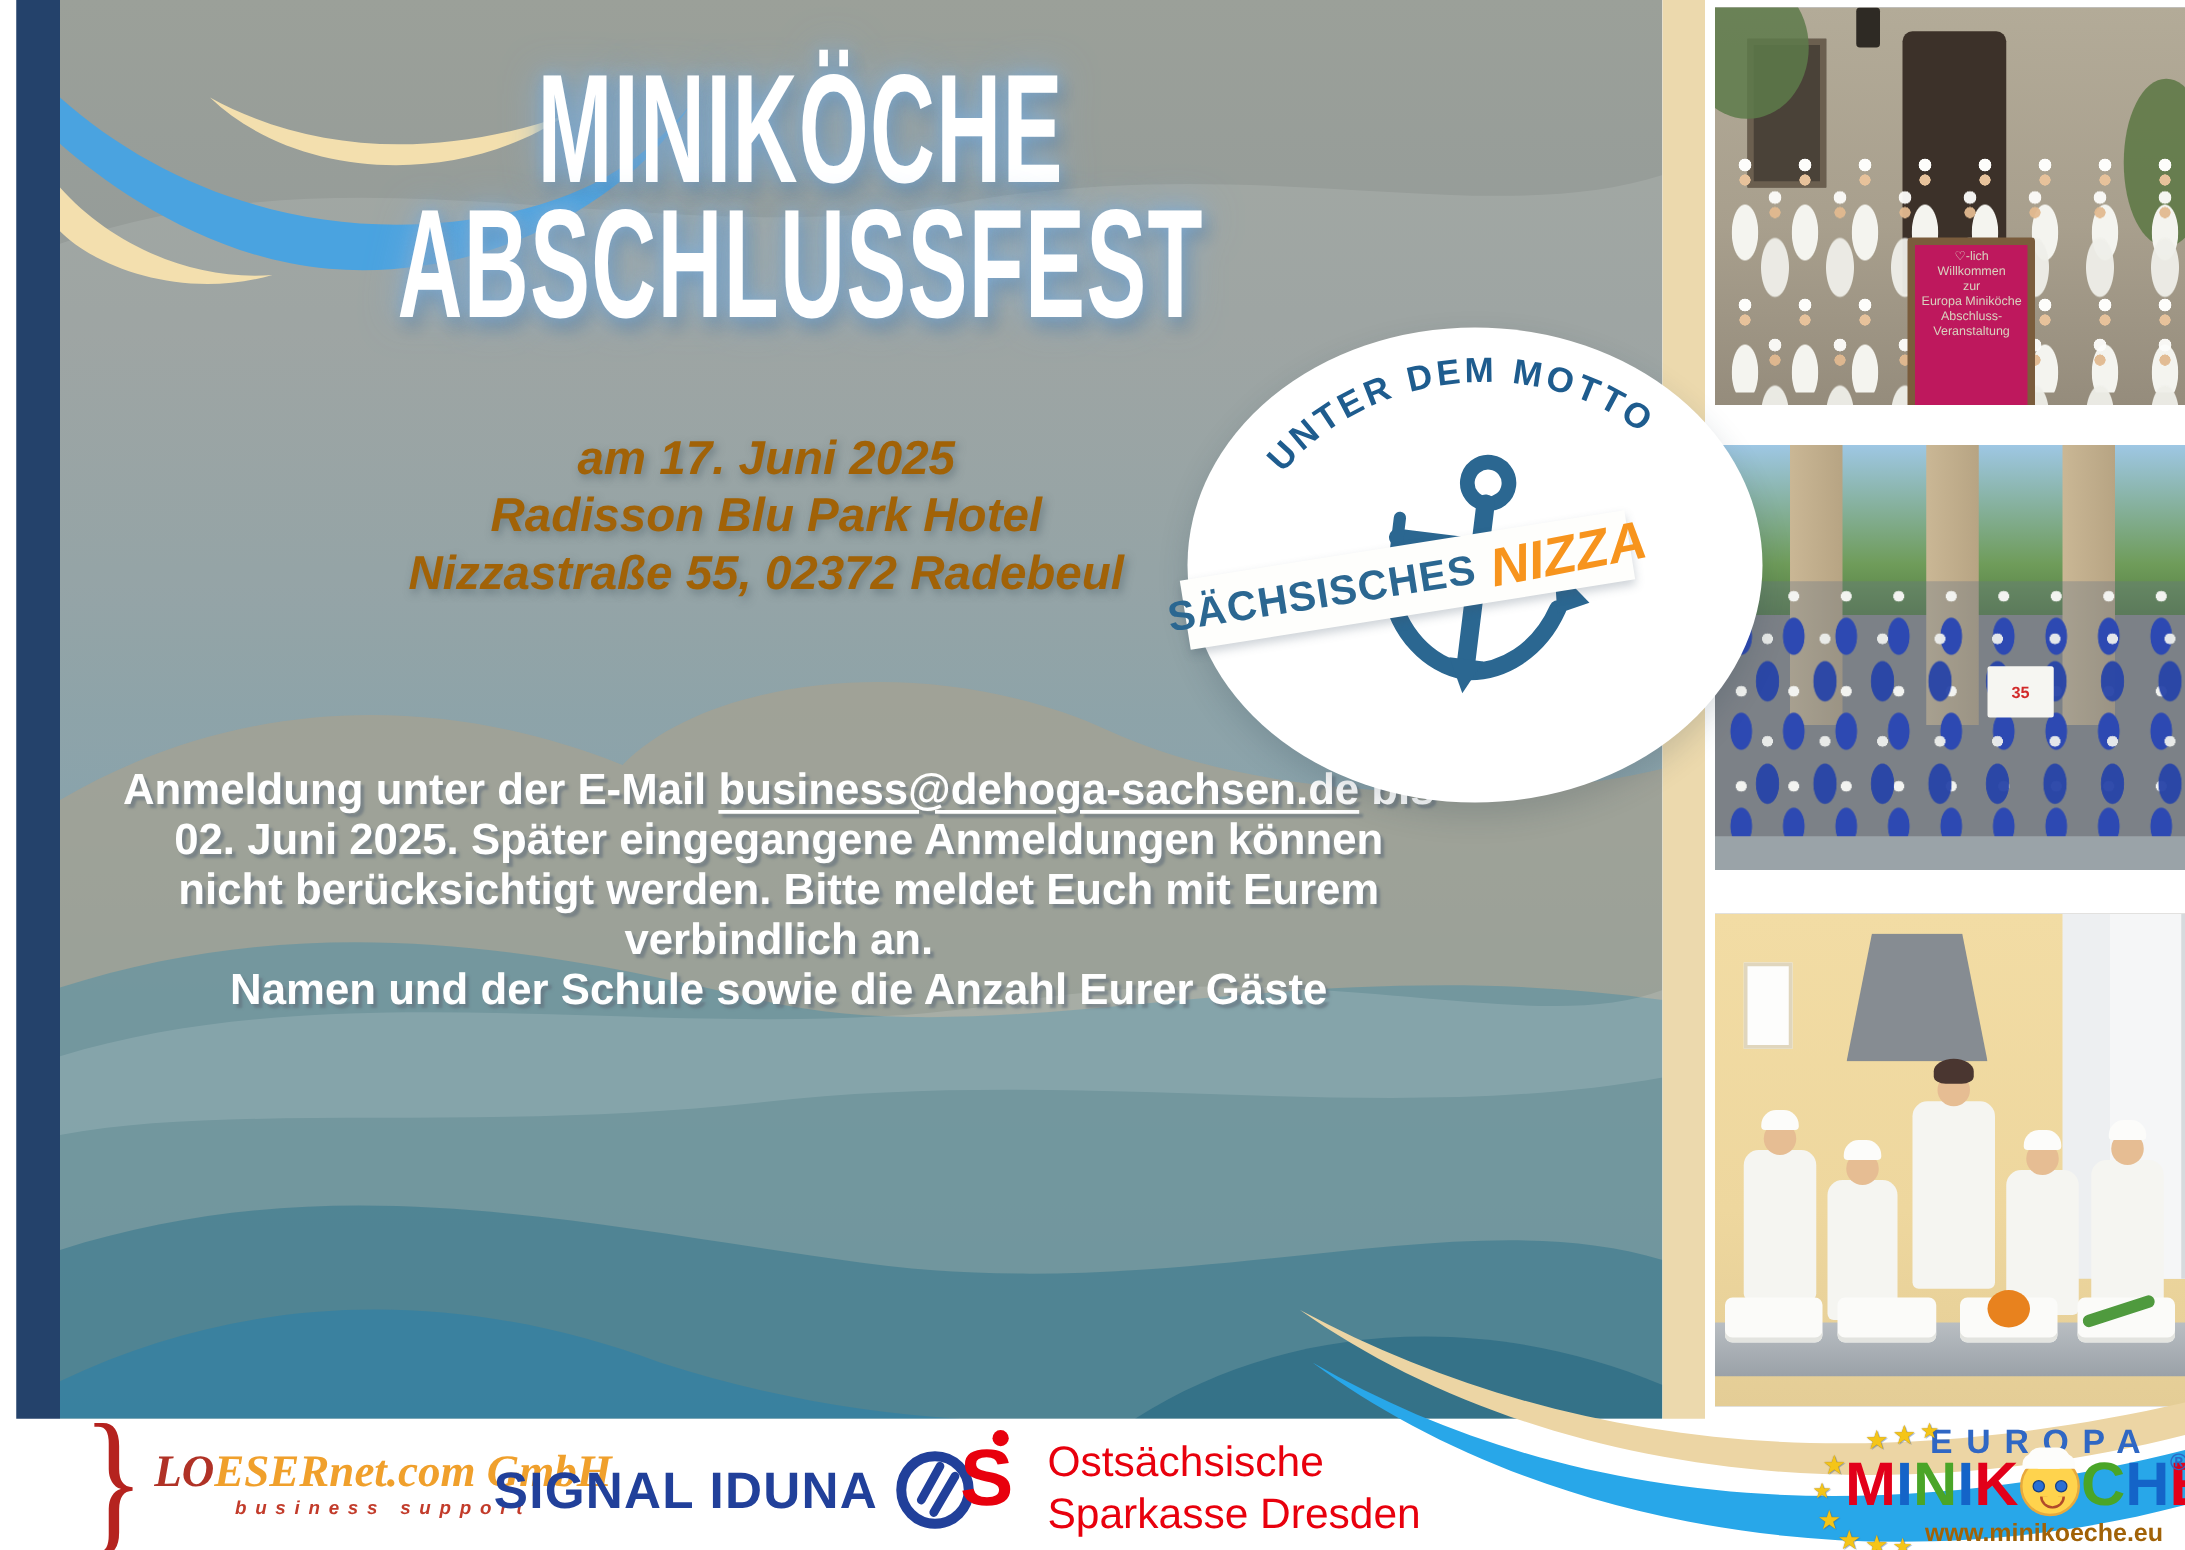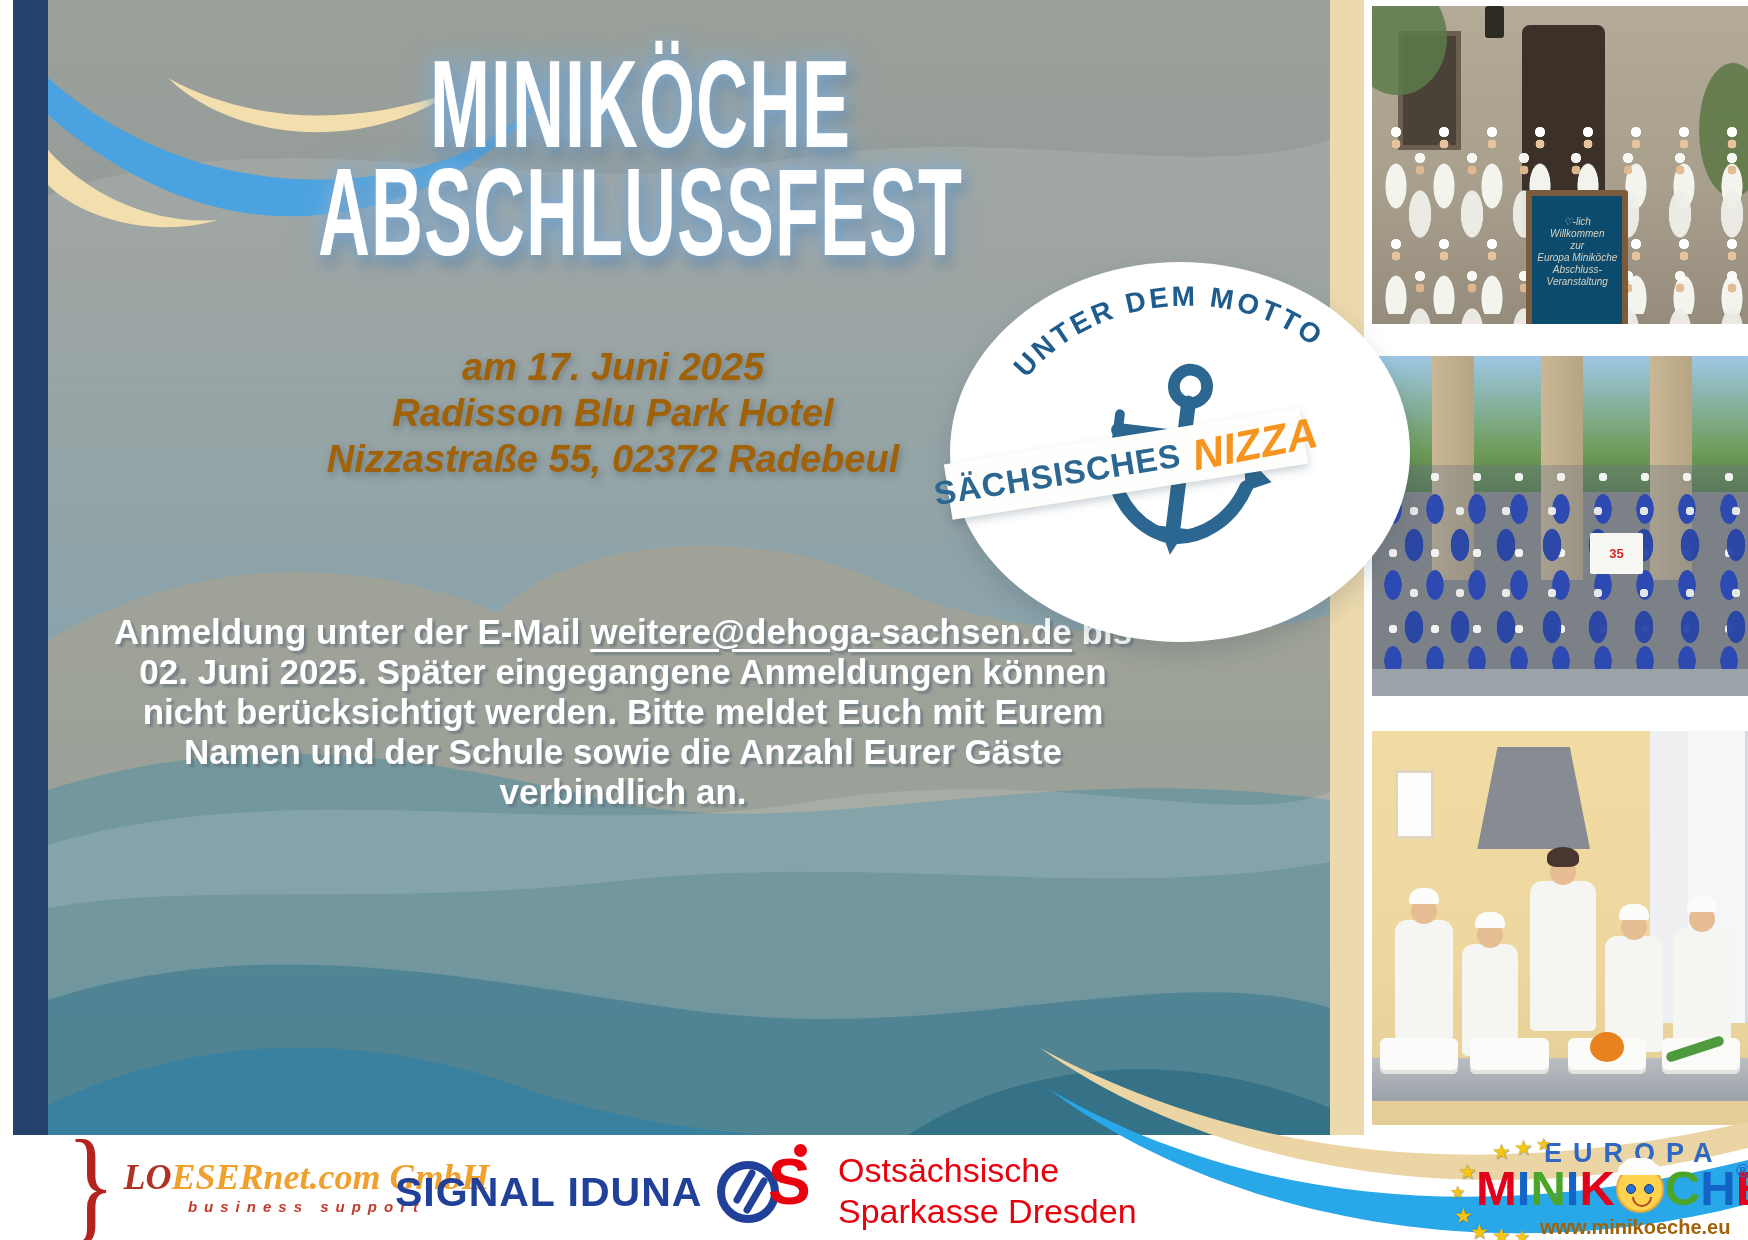--- a/index.html
+++ b/index.html
@@ -75,22 +75,22 @@
       radial-gradient(circle 8px at 24px 12px,#fdfdfb 62%,transparent 66%),
       radial-gradient(circle 7px at 24px 24px,#e7c29b 62%,transparent 66%),
       radial-gradient(ellipse 17px 36px at 24px 66px,#f4f4ef 60%,transparent 64%);
     background-size:48px 112px;}
   .crowd1b{left:24px;top:44%;right:0;bottom:0%;opacity:.95;
     background-image:
       radial-gradient(circle 8px at 24px 12px,#fdfdfb 62%,transparent 66%),
       radial-gradient(circle 7px at 24px 24px,#e2ba90 62%,transparent 66%),
       radial-gradient(ellipse 18px 38px at 24px 68px,#efefe9 60%,transparent 64%);
     background-size:52px 118px;}
-  .p1-board{left:41%;top:58%;width:24%;height:40%;background:#0c4a6e;border:6px solid #7a5c3c;border-radius:3px;
-    color:#d9d3bf;font-style:italic;font-size:10px;line-height:12px;text-align:center;padding-top:20px;}
+  .p1-board{left:41%;top:58%;width:24%;height:40%;background:#be185d;border:6px solid #7a5c3c;border-radius:3px;
+    color:#d9d3bf;font-size:10px;line-height:12px;text-align:center;padding-top:4px;}
 
   
   .p2-sky{left:0;top:0;right:0;height:40%;background:linear-gradient(180deg,#9ec7e4 0%,#6f9c5a 70%,#557d43 100%);}
   .p2-col{top:0;width:11%;height:66%;background:linear-gradient(90deg,#cab795,#b7a483);}
   .p2-col.c1{left:16%;} .p2-col.c2{left:45%;} .p2-col.c3{left:74%;}
   .crowd2{left:0;top:32%;right:0;bottom:7%;background-color:rgba(104,117,136,.35);
     background-image:
       radial-gradient(circle 7px at 21px 12px,#f2f3f0 60%,transparent 64%),
       radial-gradient(ellipse 14px 24px at 21px 44px,#2d49b2 60%,transparent 64%);
     background-size:42px 76px;}
@@ -193,25 +193,25 @@
   <div class="abs title-line title-1">MINIKÖCHE</div>
   <div class="abs title-line title-2">ABSCHLUSSFEST</div>
 
   <div class="abs event-block">
     <div>am 17. Juni 2025</div>
     <div>Radisson Blu Park Hotel</div>
     <div>Nizzastraße 55, 02372 Radebeul</div>
   </div>
 
   <div class="abs reg-block">
-    <span>Anmeldung unter der E-Mail </span><span class="reg-email">weitere@dehoga-sachsen.de</span><span> bis</span>
+    <span>Anmeldung unter der E-Mail </span><span class="reg-email">business@dehoga-sachsen.de</span><span> bis</span>
     <div>02. Juni 2025. Später eingegangene Anmeldungen können</div>
     <div>nicht berücksichtigt werden. Bitte meldet Euch mit Eurem</div>
+    <div>verbindlich an.</div>
     <div>Namen und der Schule sowie die Anzahl Eurer Gäste</div>
-    <div>verbindlich an.</div>
   </div>
 
 
   <div class="abs badge">
     <svg class="abs badge-arc" viewBox="0 0 460 380">
       <defs>
           <path id="arcPath" d="M 52,152 A 186,152 0 0 1 408,152"></path>
         </defs>
       <g transform="rotate(-6 230 190)">
         <text font-family="Liberation Sans, sans-serif" font-size="28" font-weight="bold" fill="#1e5c8e" letter-spacing="3">

